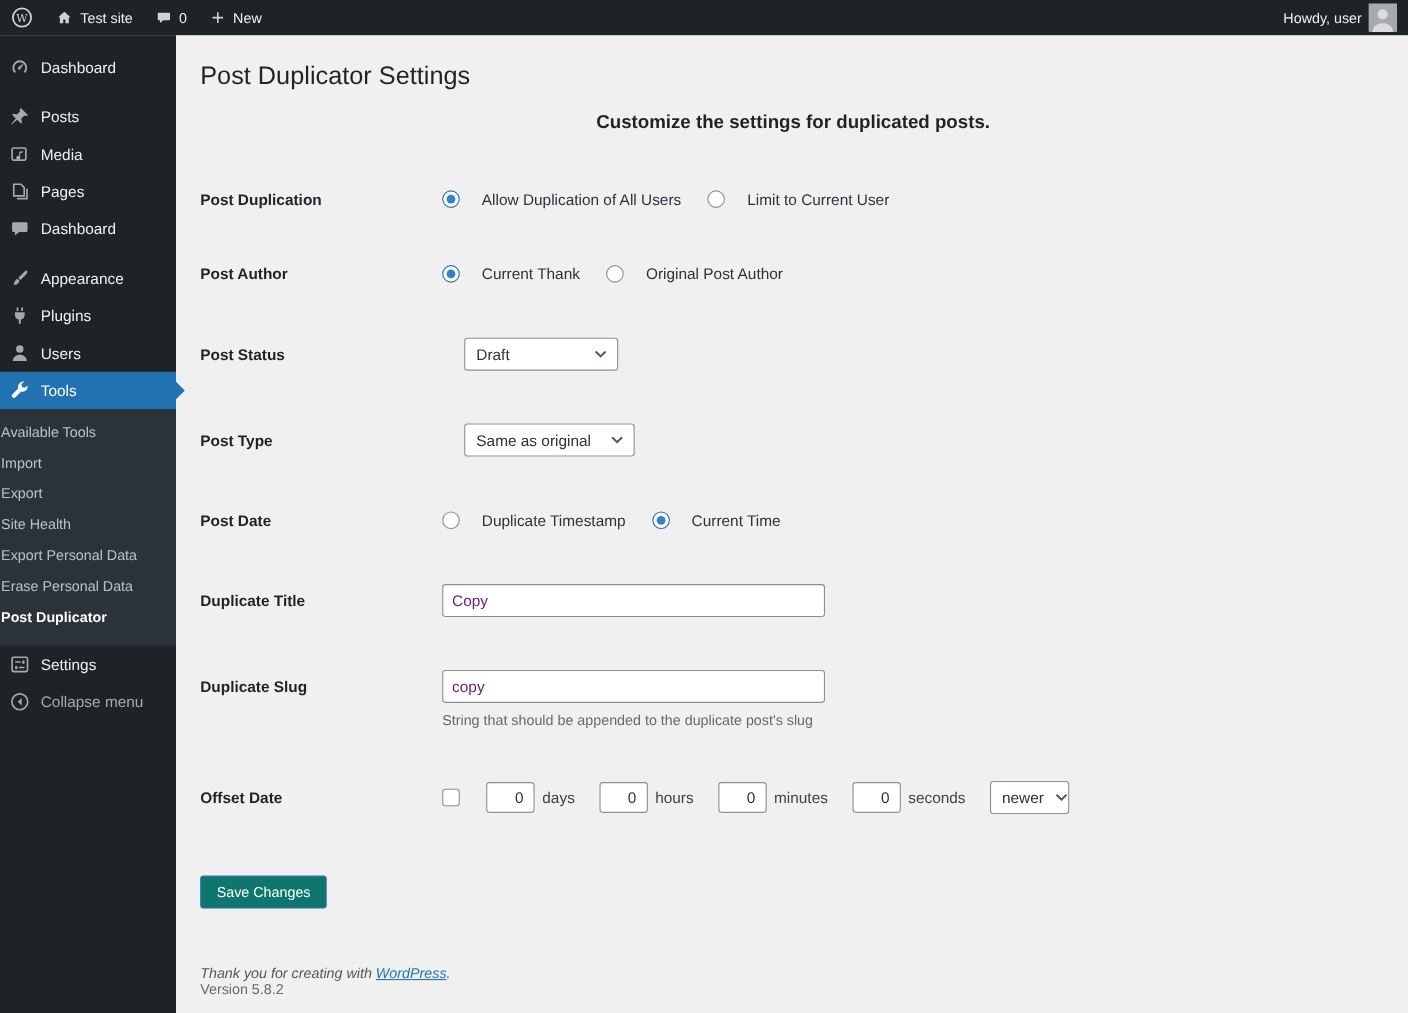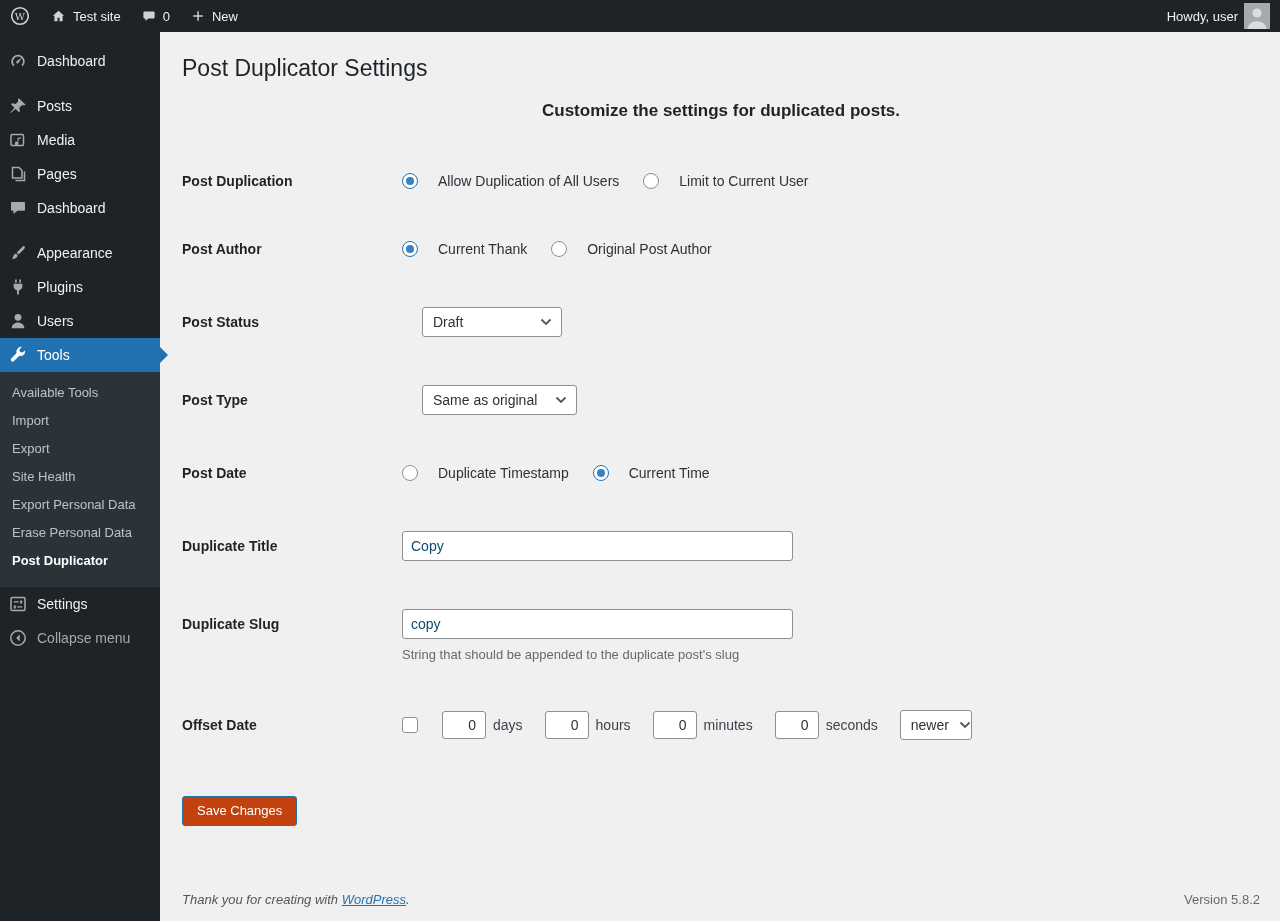--- a/index.html
+++ b/index.html
@@ -58,21 +58,21 @@
   .menu-sep { height: 11px; }
   .active-arrow {
     position: absolute; right: -8px; top: 50%; transform: translateY(-50%);
     width: 0; height: 0;
     border-top: 8px solid transparent;
     border-bottom: 8px solid transparent;
     border-left: 8px solid #2271b1;
   }
   .submenu { background: #2c3338; padding: 7px 0 12px; }
   .submenu-item {
-    padding: 6px 12px;
+    padding: 6px 1px;
     font-size: 13px;
     line-height: 16px;
     color: rgba(240, 246, 252, 0.72);
     cursor: pointer;
   }
   .submenu-item.current { color: #ffffff; font-weight: 700; }
 
   
   #content {
     flex: 1;
@@ -128,53 +128,54 @@
     font-size: 14px; color: #2c3338;
     cursor: pointer; gap: 10px; margin-left: 20px;
   }
   .select .chev { display: flex; align-items: center; }
   .w140 { width: 140px; }
   .w155 { width: 155px; }
   .w72 { width: 72px; }
 
   
   .text-input {
-    width: 391px; height: 30px;
+    width: 348px; height: 30px;
     border: 1px solid #8c8f94; border-radius: 3px;
-    padding: 0 8px; font-size: 14px; color: #0c4a6e;
+    padding: 0 8px; font-size: 14px; color: #701a75;
     background: #fff;
     font-family: "Liberation Sans", "DejaVu Sans", sans-serif;
   }
   .num-input {
     width: 44px; height: 28px;
     border: 1px solid #8c8f94; border-radius: 3px;
     padding: 0 9px 0 4px; font-size: 14px; color: #2c3338;
     background: #fff; text-align: right;
     font-family: "Liberation Sans", "DejaVu Sans", sans-serif;
   }
   .help-text { margin-top: 8px; font-size: 13px; color: #646970; }
   .unit { font-size: 14px; color: #3c434a; margin: 0 22px 0 7px; }
   .offset-checkbox { margin-right: 24px; }
   .dir-select { margin-left: 0; }
 
   .save-btn {
     margin-top: 32px;
     align-self: flex-start;
-    background: #c2410c; color: #fff;
+    background: #0f766e; color: #fff;
     border: 1px solid #2271b1; border-radius: 3px;
     padding: 6px 14px; font-size: 13px; line-height: 16px;
     cursor: pointer;
     font-family: "Liberation Sans", "DejaVu Sans", sans-serif;
   }
 
   
   #footer {
     margin-top: auto;
     display: flex; justify-content: space-between; align-items: baseline;
     padding: 24px 0 14px;
+    flex-direction: column;
   }
   .footer-thanks { font-style: italic; color: #50575e; font-size: 13px; }
   .footer-thanks a { color: #2271b1; cursor: pointer; text-decoration: underline; }
   .footer-version { color: #646970; font-size: 13px; }
 </style>
 </head>
 <body>
 
 <div id="adminbar">
   <div class="ab-group">

